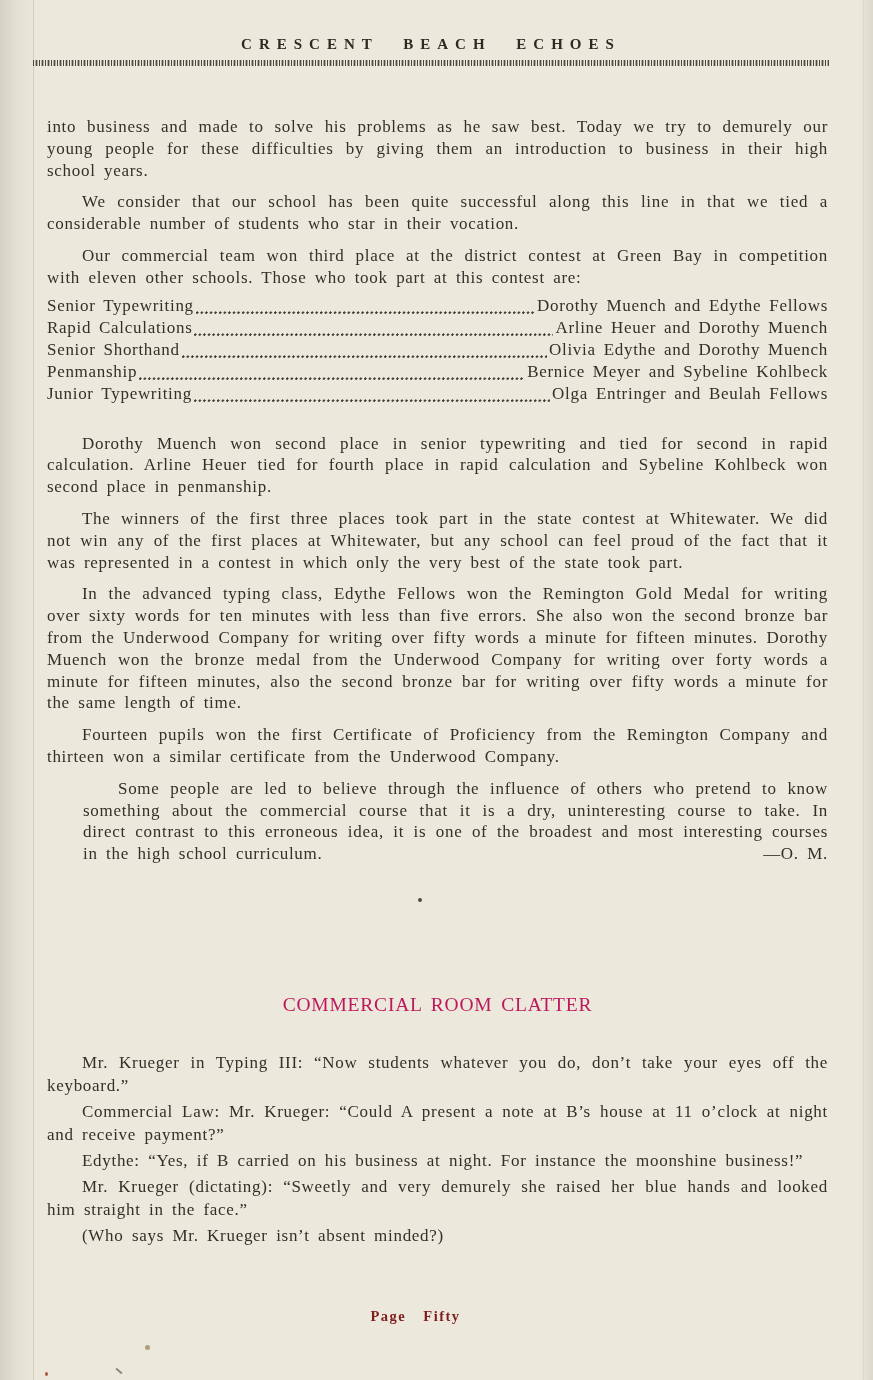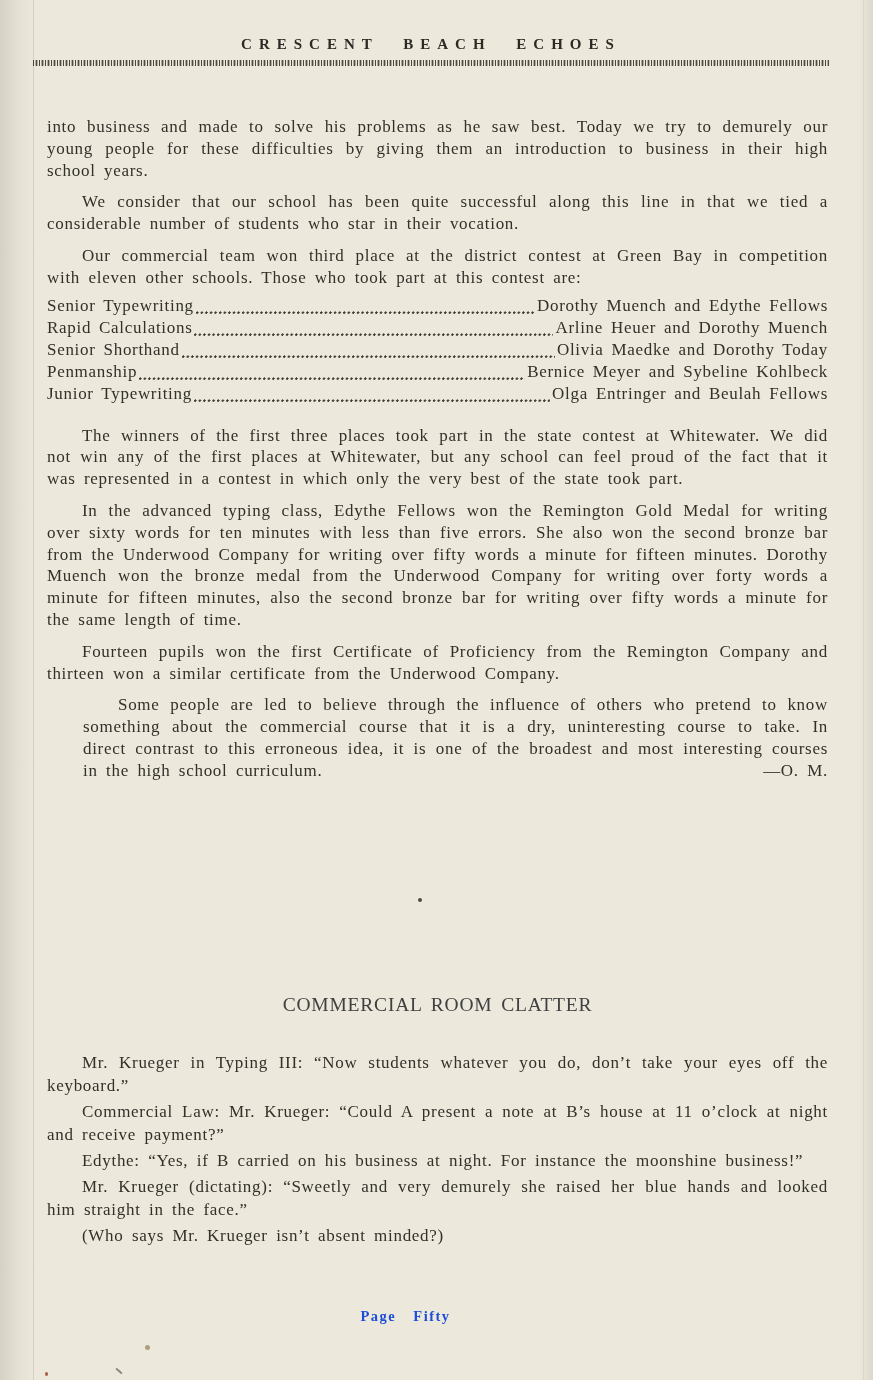--- a/index.html
+++ b/index.html
@@ -50,54 +50,54 @@
   }
   .article p {
     margin: 0 0 10px 0;
     text-align: justify;
     letter-spacing: 0.7px; word-spacing: 3.5px;
   }
   .article p.indent, .clatter p { text-indent: 35px; }
   .article p.has-sig { position: relative; margin-left: 36px; }
   .sig { position: absolute; right: 0; bottom: 0; text-indent: 0; }
   
-  .contest-list { margin: -4px 0 20px 0; }
+  .contest-list { margin: -4px 0 28px 0; }
   .row { display: flex; align-items: baseline; line-height: 22px; letter-spacing: 0.7px; word-spacing: 3px; }
   .row .event { white-space: nowrap; }
   .row .names { white-space: nowrap; }
   .row .dots {
     flex: 1 1 auto; align-self: flex-end;
     height: 6px; margin: 0 2px 3px 2px;
     background-image: radial-gradient(circle at 1.2px 4.6px, #3e3b32 1.05px, rgba(0,0,0,0) 1.35px);
     background-size: 4.6px 6px; background-repeat: repeat-x;
   }
   
   .clatter {
     position: absolute; top: 994px; left: 47px; width: 781px;
     font-size: 17px; line-height: 22.4px;
   }
   .clatter h2 {
     margin: 0 0 36px 0;
     text-align: center;
     font-size: 19.5px; font-weight: normal;
     letter-spacing: 0.8px; word-spacing: 3px;
-    color: #404040;
+    color: #be185d;
   }
   .clatter p {
     margin: 0 0 4px 0;
     text-align: justify;
     letter-spacing: 0.7px; word-spacing: 3.5px;
   }
   
   .footer {
-    position: absolute; top: 1308px; left: 0; width: 811px;
+    position: absolute; top: 1308px; left: 10px; width: 811px;
     text-align: center;
     font-weight: bold; font-size: 14.5px;
     letter-spacing: 1.5px; word-spacing: 12px;
-    color: #1d4ed8;
+    color: #7f1d1d;
   }
   
   .speck { position: absolute; border-radius: 50%; }
   .speck-1 { left: 418px; top: 898px; width: 4px; height: 4px; background: #4d4a40; }
   .speck-2 { left: 145px; top: 1345px; width: 5px; height: 5px; background: #a18a68; opacity: 0.8; }
   .speck-3 { left: 45px; top: 1372px; width: 3px; height: 4px; background: #a65a41; }
   .speck-4 {
     left: 115px; top: 1370px; width: 8px; height: 2px; border-radius: 1px;
     background: #8b887b; transform: rotate(40deg);
   }
@@ -128,34 +128,35 @@
           <span class="names">Dorothy Muench and Edythe Fellows</span>
         </div>
         <div class="row">
           <span class="event">Rapid Calculations</span>
           <span class="dots"></span>
           <span class="names">Arline Heuer and Dorothy Muench</span>
         </div>
         <div class="row">
           <span class="event">Senior Shorthand</span>
           <span class="dots"></span>
-          <span class="names">Olivia Maedke and Dorothy Today</span>
+          <span class="names">Olivia Edythe and Dorothy Muench</span>
         </div>
         <div class="row">
           <span class="event">Penmanship</span>
           <span class="dots"></span>
           <span class="names">Bernice Meyer and Sybeline Kohlbeck</span>
         </div>
         <div class="row">
           <span class="event">Junior Typewriting</span>
           <span class="dots"></span>
           <span class="names">Olga Entringer and Beulah Fellows</span>
         </div>
       </div>
     <div>
+        <p class="indent">Dorothy Muench won second place in senior typewriting and tied for second in rapid calculation. Arline Heuer tied for fourth place in rapid calculation and Sybeline Kohlbeck won second place in penmanship.</p>
         <p class="indent">The winners of the first three places took part in the state contest at Whitewater. We did not win any of the first places at Whitewater, but any school can feel proud of the fact that it was represented in a contest in which only the very best of the state took part.</p>
         <p class="indent">In the advanced typing class, Edythe Fellows won the Remington Gold Medal for writing over sixty words for ten minutes with less than five errors. She also won the second bronze bar from the Underwood Company for writing over fifty words a minute for fifteen minutes. Dorothy Muench won the bronze medal from the Underwood Company for writing over forty words a minute for fifteen minutes, also the second bronze bar for writing over fifty words a minute for the same length of time.</p>
         <p class="indent">Fourteen pupils won the first Certificate of Proficiency from the Remington Company and thirteen won a similar certificate from the Underwood Company.</p>
         <p class="indent has-sig">Some people are led to believe through the influence of others who pretend to know something about the commercial course that it is a dry, uninteresting course to take. In direct contrast to this erroneous idea, it is one of the broadest and most interesting courses in the high school curriculum.<span class="sig">—O. M.</span></p>
       </div>
   </div>
 
   <div class="clatter">
     <h2>COMMERCIAL ROOM CLATTER</h2>
     <div>

